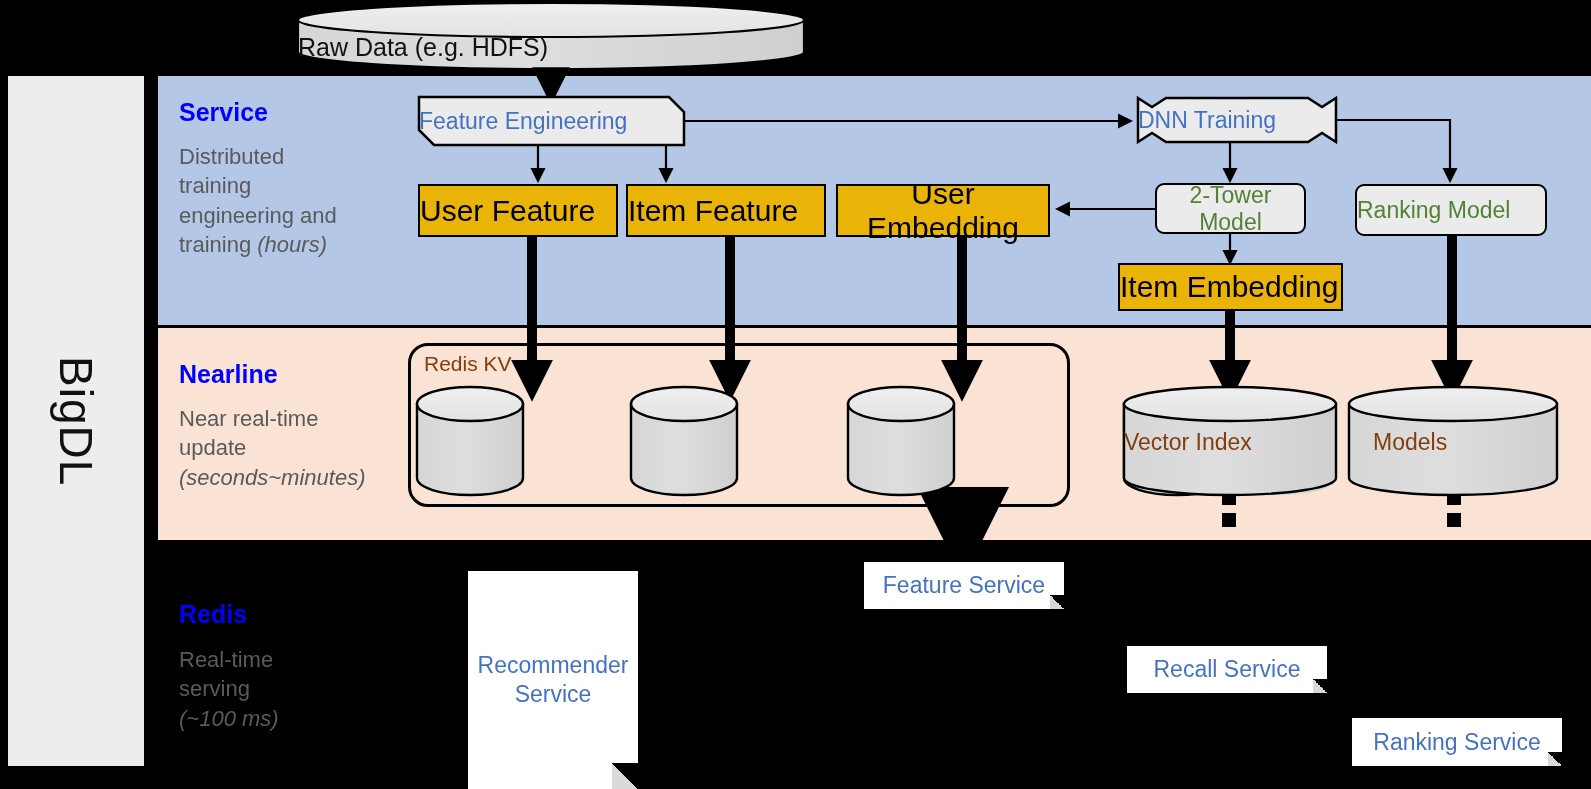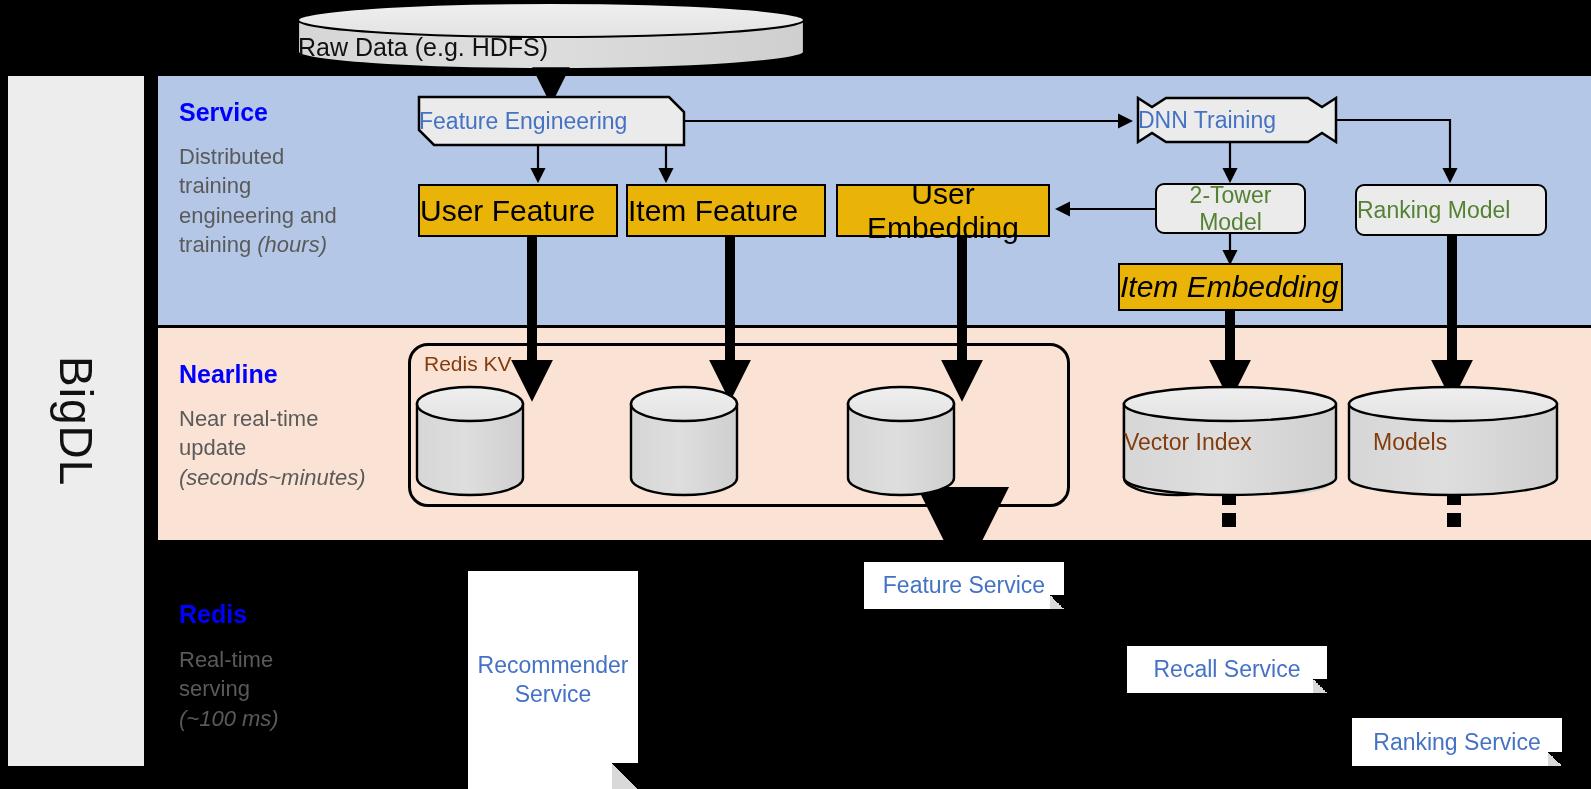--- a/index.html
+++ b/index.html
@@ -186,21 +186,21 @@
     <span>User Embedding</span>
   </div>
 
   <div class="box round-box" style="left:1155px;top:183px;width:151px;height:51px;">
     <span class="green-text">2-Tower Model</span>
   </div>
   <div class="box round-box" style="left:1355px;top:184px;width:192px;height:52px;">
     <span class="green-text">Ranking Model</span>
   </div>
 
-  <div class="box gray-box" style="left:1118px;top:263px;width:225px;height:48px;font-style:italic;">
+  <div class="box gray-box" style="left:1118px;top:263px;width:225px;height:48px;">
     <span>Item Embedding</span>
   </div>
 
   <div id="redis-wrap"></div>
   <div id="redis-kv-label">Redis KV</div>
 
   <div class="box" style="left:417px;top:415px;width:106px;height:55px;">
     <span style="font-size:22px;color:#843c0c;"></span>
   </div>
   <div class="box" style="left:631px;top:415px;width:106px;height:55px;">

